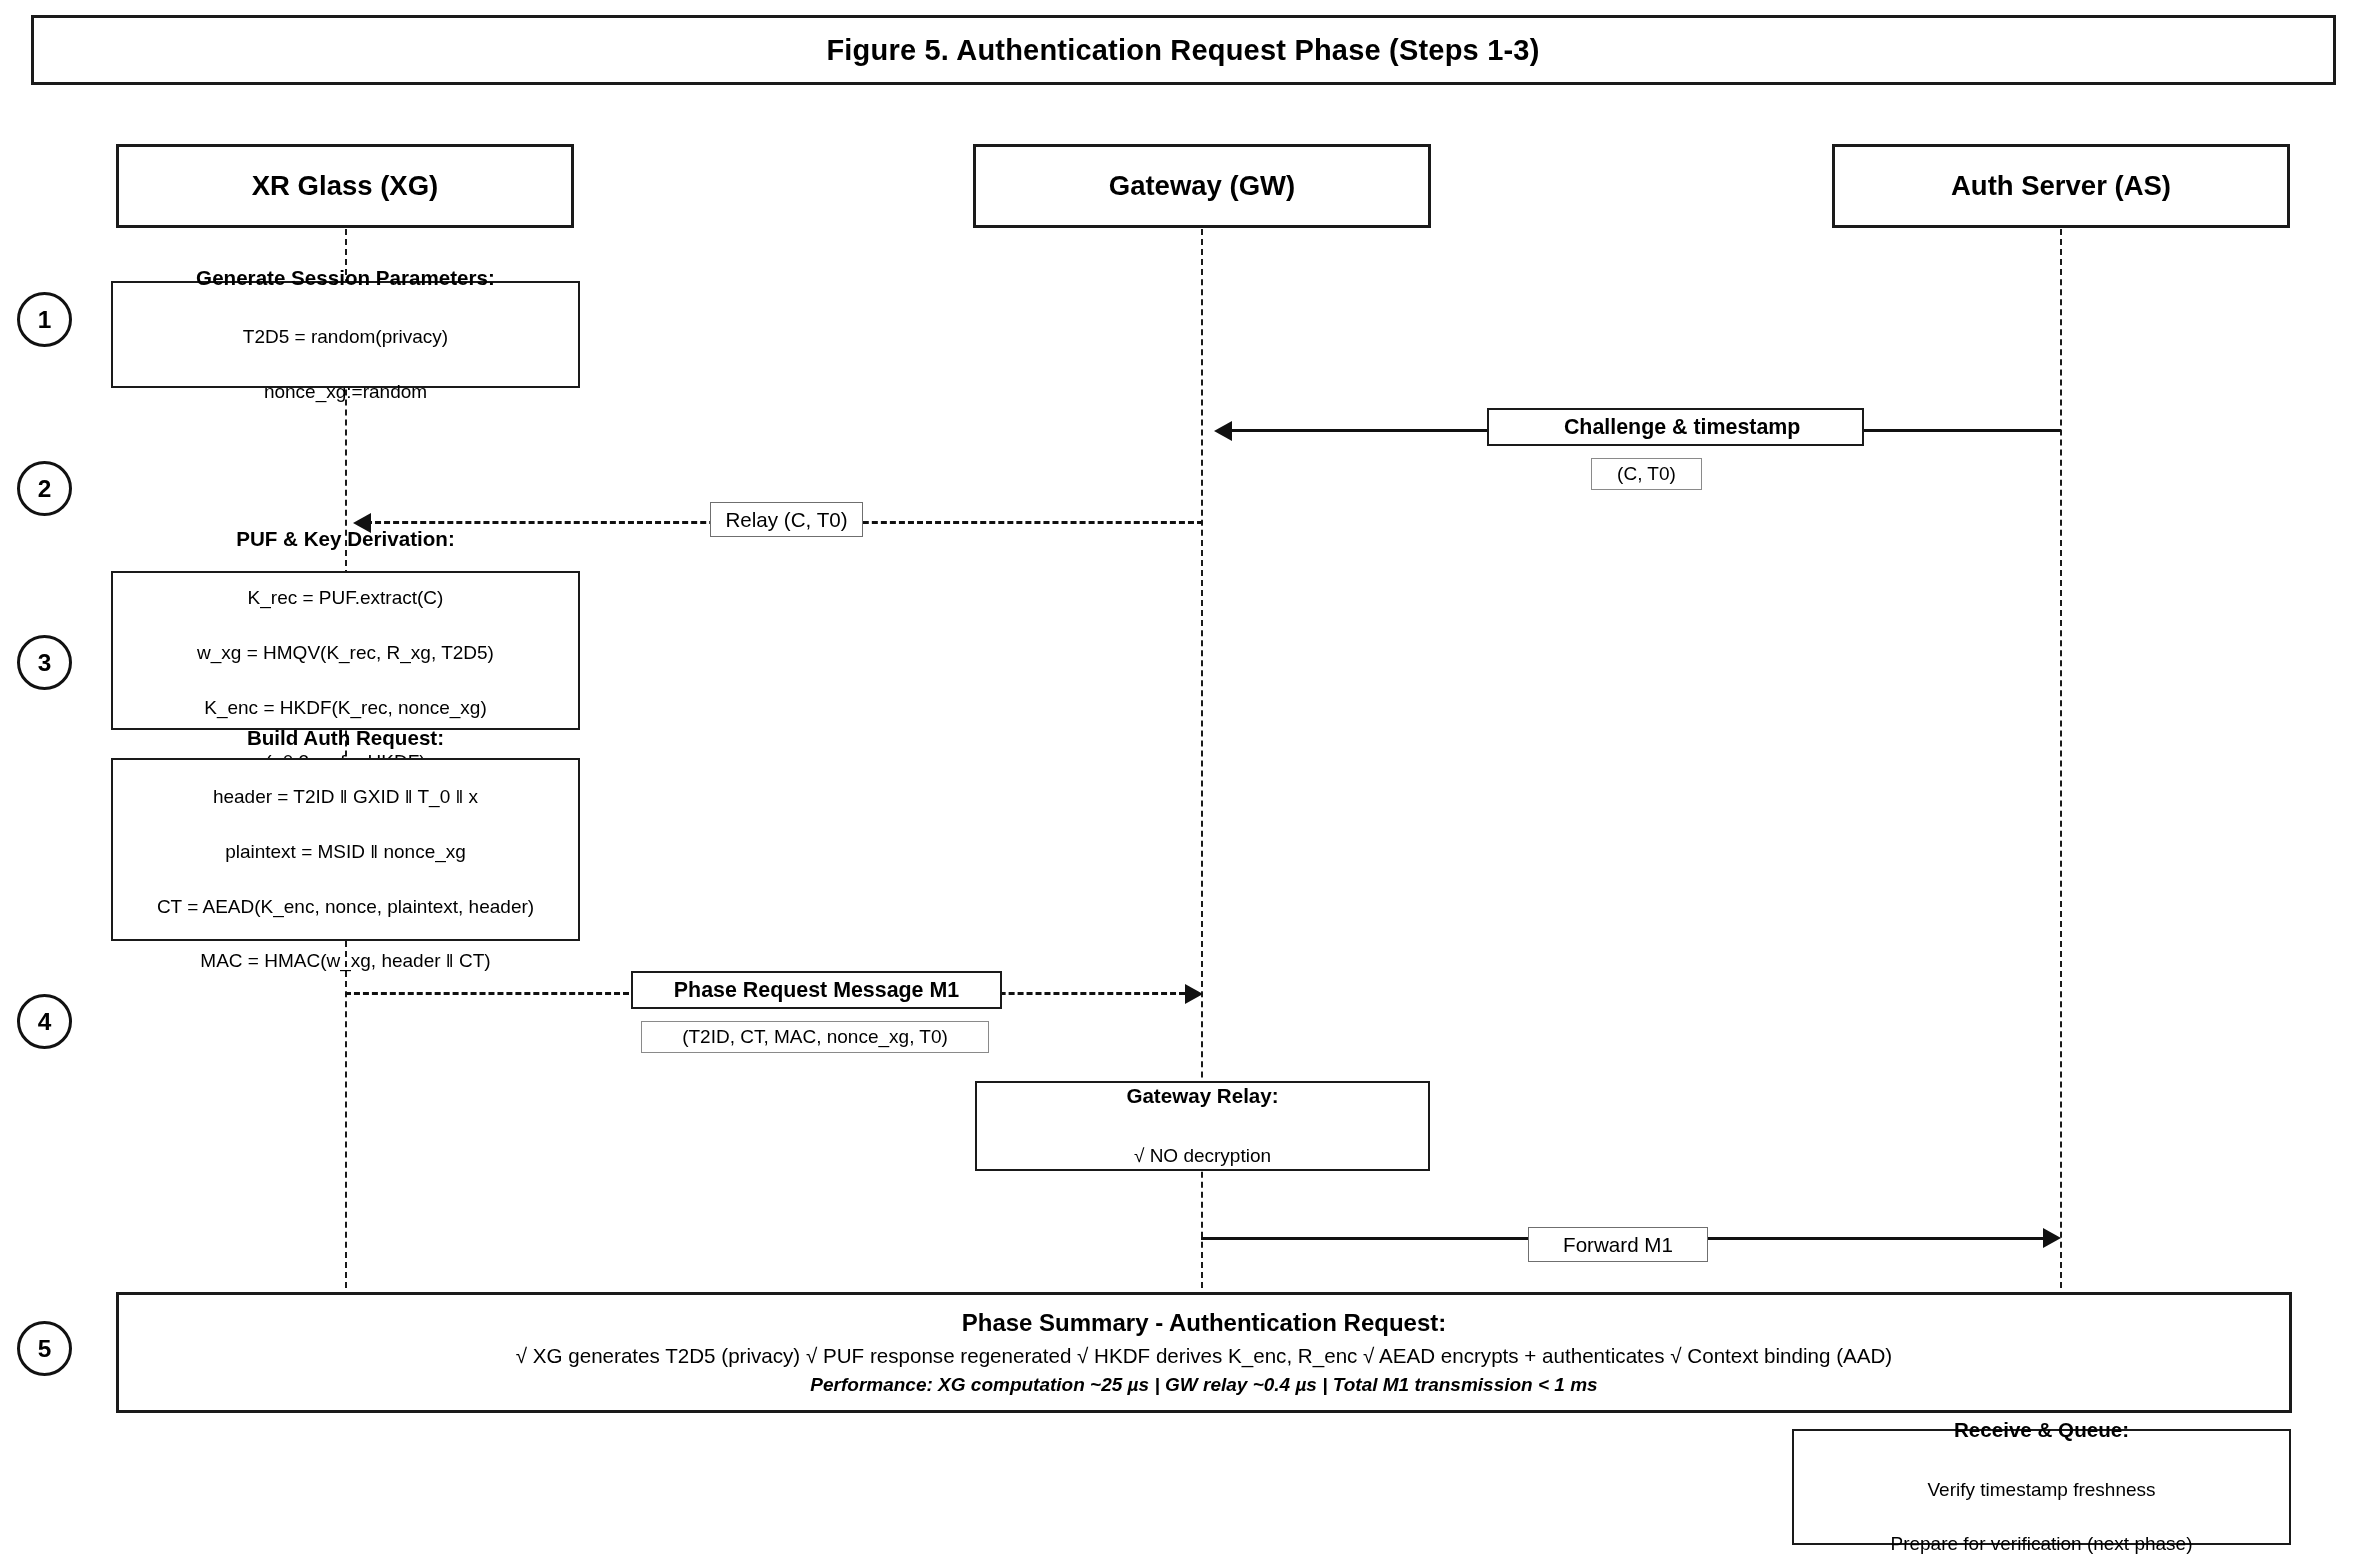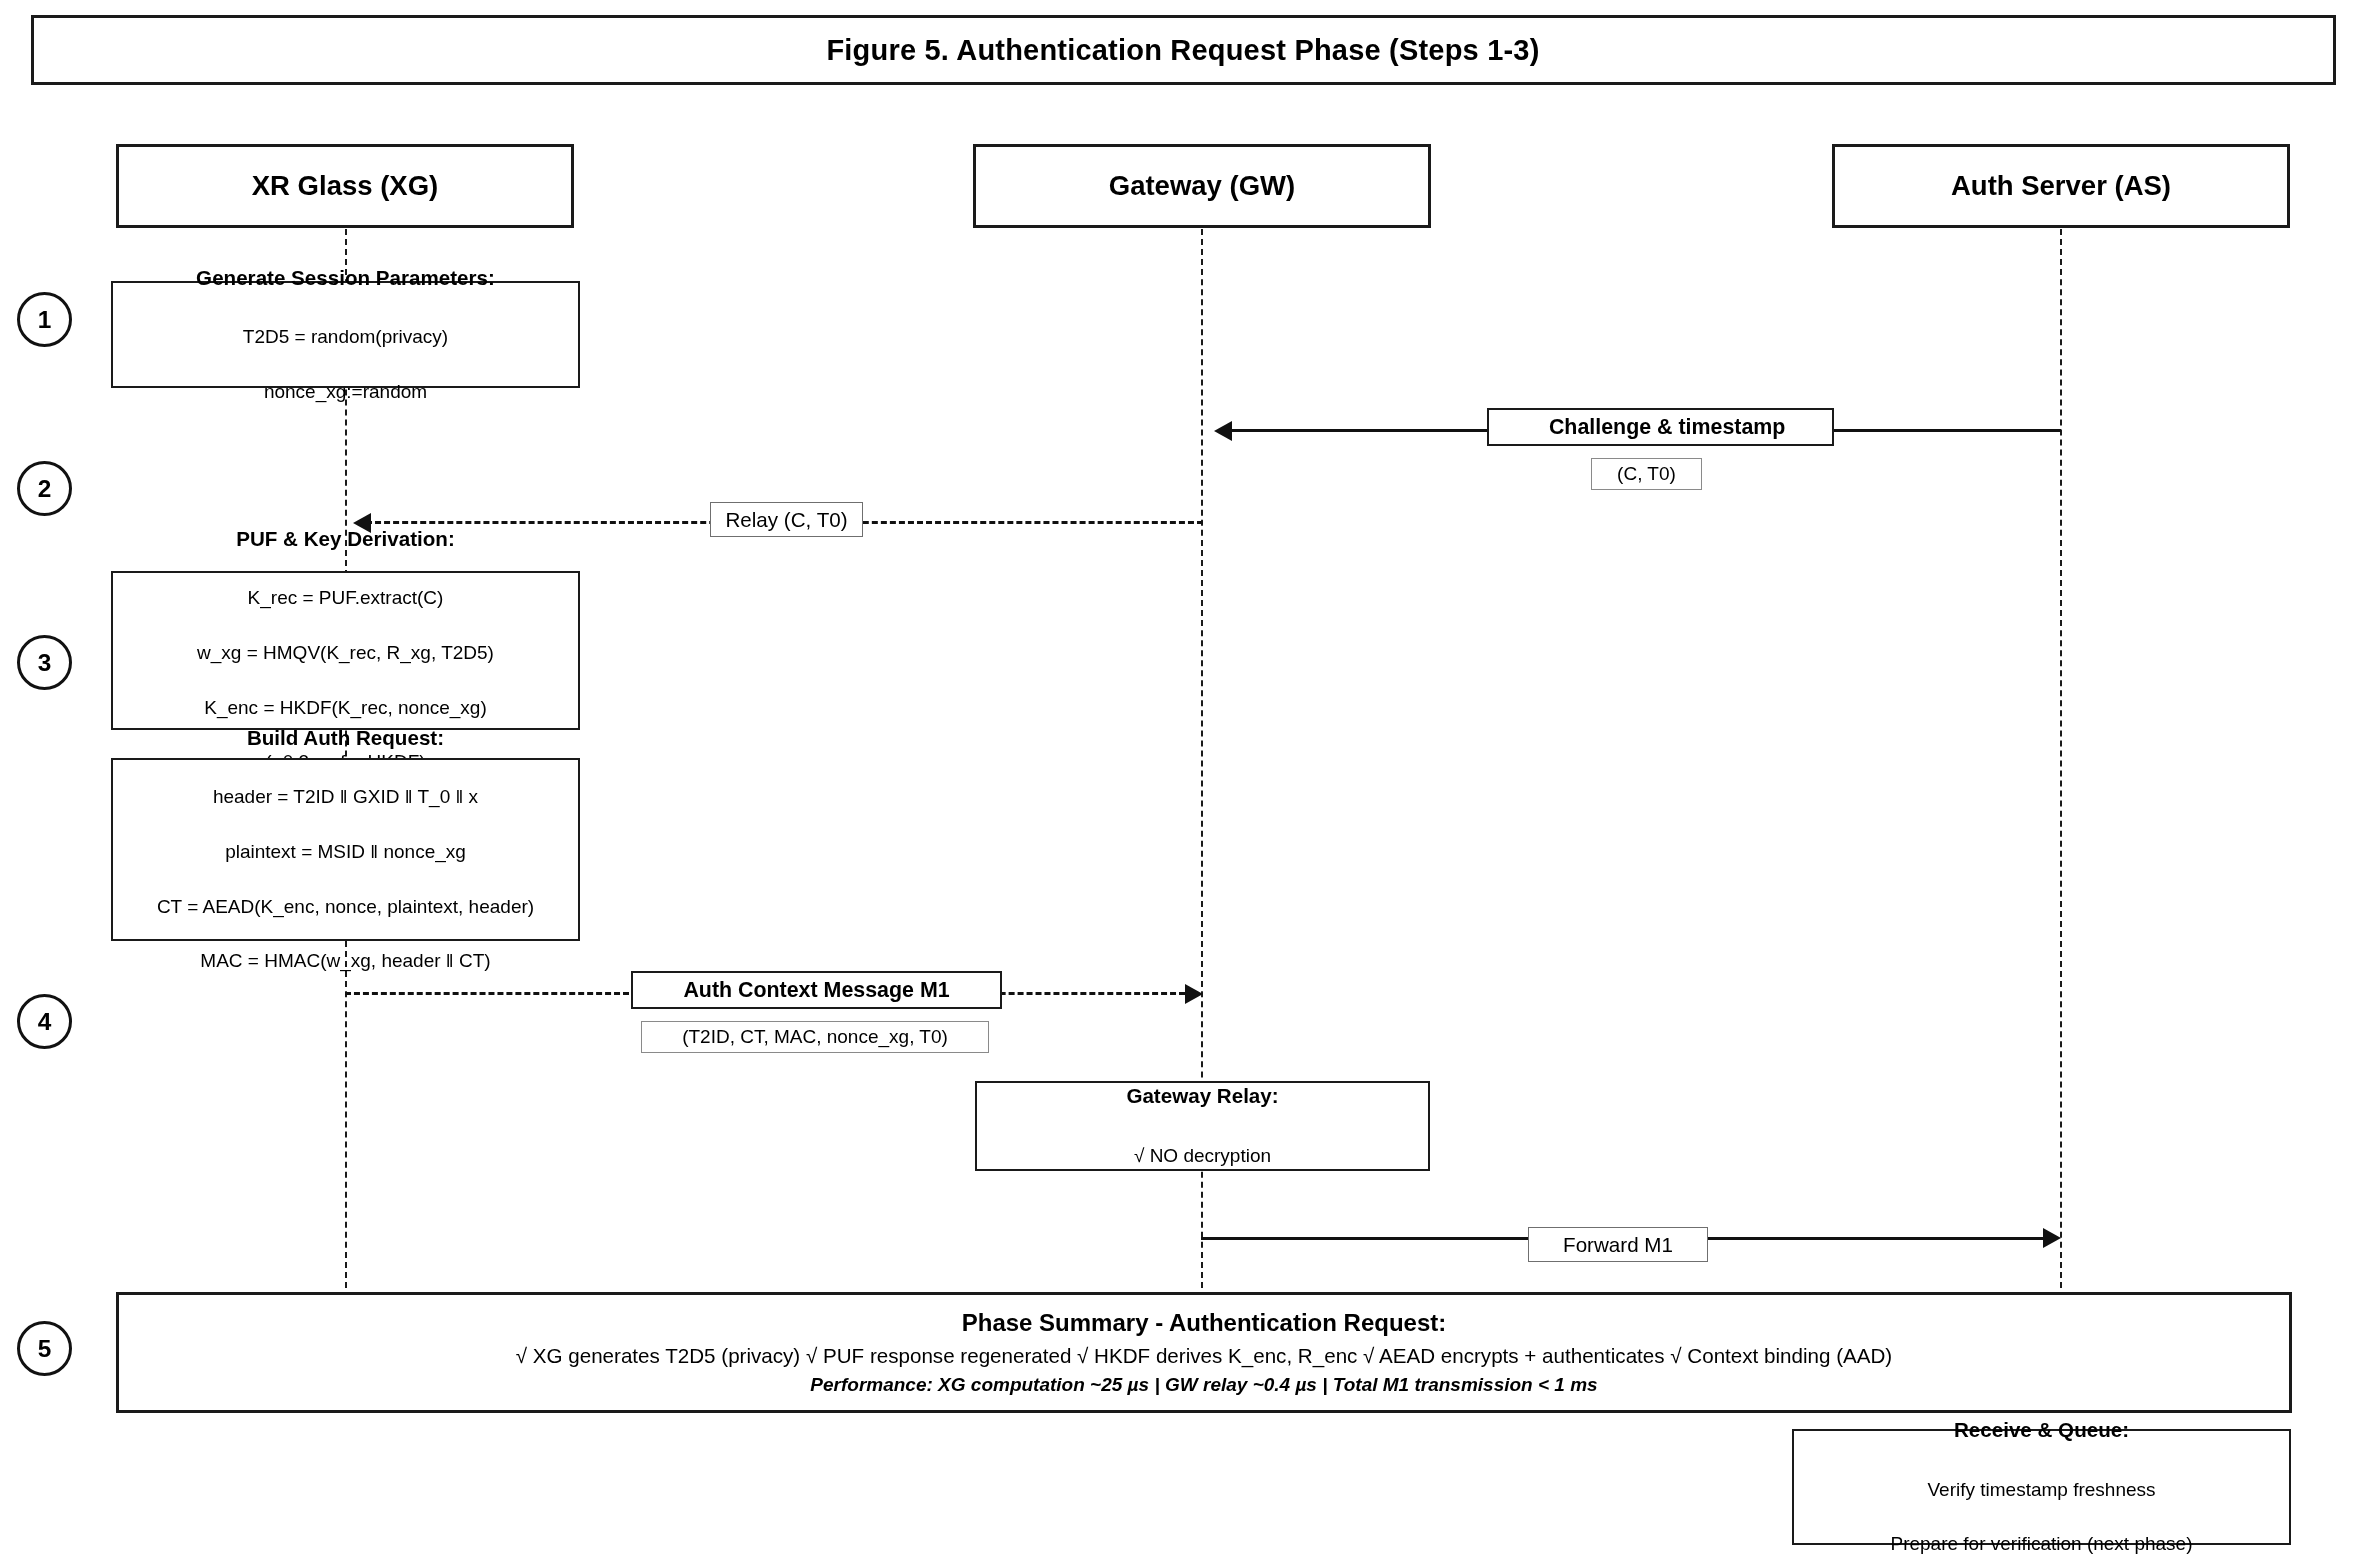--- a/index.html
+++ b/index.html
@@ -184,21 +184,21 @@
   </div>
 
   <div class="box note" style="left:111px; top:281px; width:469px; height:107px;">
     <div class="hd">Generate Session Parameters:</div>
     <div class="ln">T2D5 = random(privacy)</div>
     <div class="ln">nonce_xg:=random</div>
   </div>
 
   <div class="msg-line solid-line" style="left:1221px; top:429px; width:840px;"></div>
   <div class="arrowhead arrow-left" style="left:1214px; top:421px;"></div>
-  <div class="msg-label" style="left:1487px; top:408px; width:347px;padding-left:24px;">Challenge &amp; timestamp</div>
+  <div class="msg-label" style="left:1487px; top:408px; width:377px;padding-left:24px;">Challenge &amp; timestamp</div>
   <div class="msg-payload" style="left:1591px; top:458px; width:111px;">(C, T0)</div>
 
   <div class="msg-line dash-line" style="left:366px; top:521px; width:837px;"></div>
   <div class="arrowhead arrow-left" style="left:353px; top:513px;"></div>
   <div class="msg-label plain" style="left:710px; top:502px; width:153px;">Relay (C, T0)</div>
 
   <div class="box note" style="left:111px; top:571px; width:469px; height:159px;">
     <div class="hd">PUF &amp; Key Derivation:</div>
     <div class="ln">K_rec = PUF.extract(C)</div>
     <div class="ln">w_xg = HMQV(K_rec, R_xg, T2D5)</div>
@@ -209,21 +209,21 @@
   <div class="box note" style="left:111px; top:751px; width:469px; height:183px;margin-top:7px;">
     <div class="hd">Build Auth Request:</div>
     <div class="ln">header = T2ID ‖ GXID ‖ T_0 ‖ x</div>
     <div class="ln">plaintext = MSID ‖ nonce_xg</div>
     <div class="ln">CT = AEAD(K_enc, nonce, plaintext, header)</div>
     <div class="ln">MAC = HMAC(w_xg, header ‖ CT)</div>
   </div>
 
   <div class="msg-line dash-line" style="left:345px; top:992px; width:840px;"></div>
   <div class="arrowhead arrow-right" style="left:1185px; top:984px;"></div>
-  <div class="msg-label" style="left:631px; top:971px; width:371px;">Auth Context Message M1</div>
+  <div class="msg-label" style="left:631px; top:971px; width:371px;">Phase Request Message M1</div>
   <div class="msg-payload" style="left:641px; top:1021px; width:348px;">(T2ID, CT, MAC, nonce_xg, T0)</div>
 
   <div class="box note" style="left:975px; top:1081px; width:455px; height:90px;">
     <div class="hd">Gateway Relay:</div>
     <div class="ln">√ NO decryption</div>
   </div>
 
   <div class="msg-line solid-line" style="left:1201px; top:1237px; width:843px;"></div>
   <div class="arrowhead arrow-right" style="left:2043px; top:1228px;"></div>
   <div class="msg-label plain" style="left:1528px; top:1215px; width:180px;margin-top:12px;">Forward M1</div>

